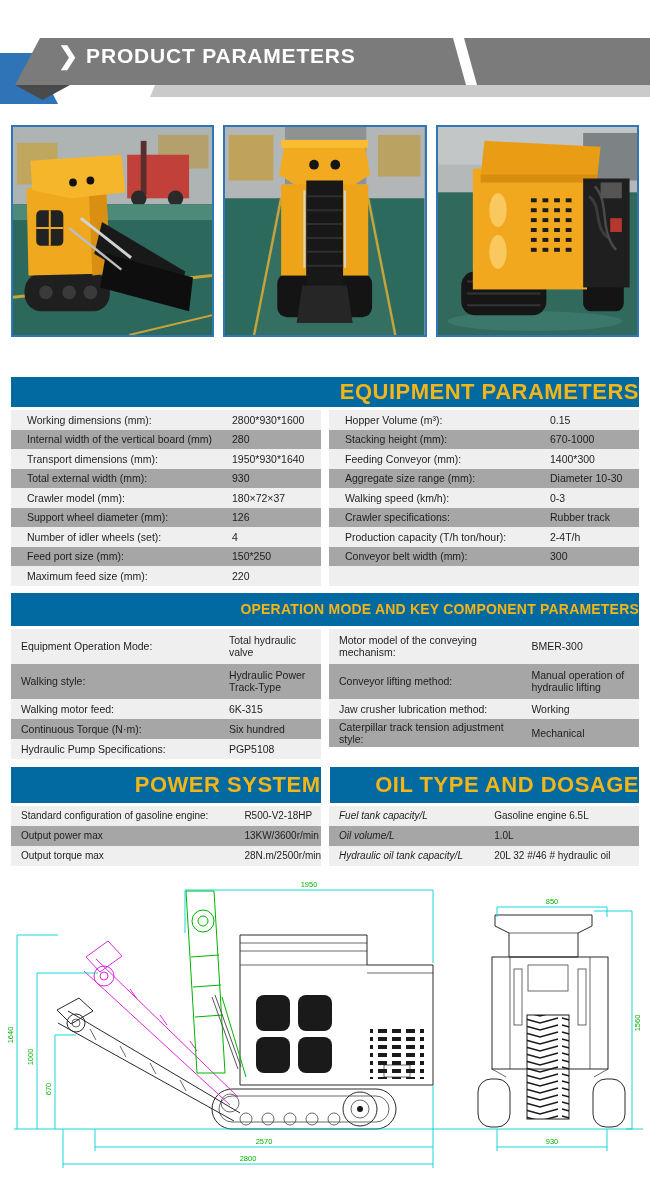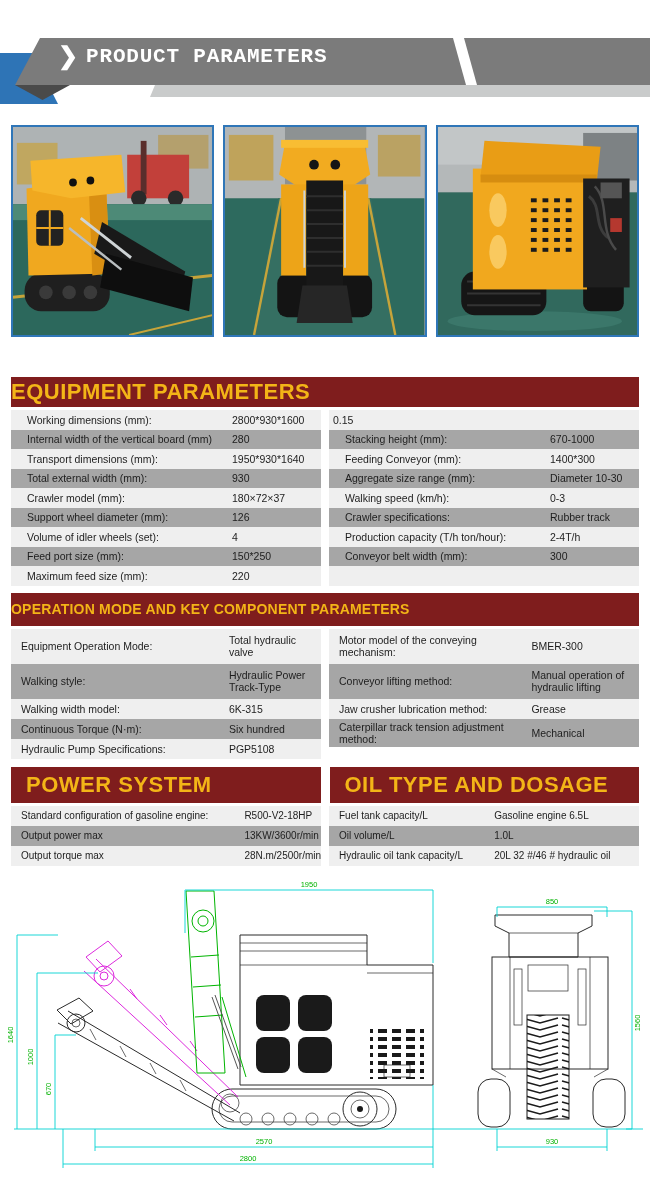--- a/index.html
+++ b/index.html
@@ -12,50 +12,50 @@
   .banner .bar1{clip-path:polygon(40px 0,453px 0,466px 100%,15px 100%);}
   .banner .bar2{clip-path:polygon(464px 0,650px 0,650px 100%,477px 100%);}
   .banner .band{position:absolute;left:0;top:55px;width:650px;height:12px;background:#c9cbcb;
                 clip-path:polygon(155px 0,650px 0,650px 100%,150px 100%);}
   .banner .blue{position:absolute;left:0;top:23px;width:60px;height:51px;background:#2e74b6;
                 clip-path:polygon(0 0,32px 0,58px 100%,0 100%);}
   .banner .tri{position:absolute;left:15px;top:55px;width:55px;height:15px;background:#4a4a4a;
                clip-path:polygon(0 0,100% 0,50% 100%);}
   .banner .txt{position:absolute;left:58px;top:14px;display:flex;align-items:center;color:#fff;}
   .banner .chev{font-size:24px;font-weight:bold;margin-right:8px;line-height:1;}
-  .banner .ttl{font-size:21px;font-weight:bold;letter-spacing:.8px;font-family:Liberation Mono, monospace;}
+  .banner .ttl{font-size:21px;font-weight:bold;letter-spacing:.8px;}
 
   
   .photos{display:flex;gap:9px;padding:0 11px;margin-top:17px;height:212px;}
   .photo{flex:1;border:2px solid #2f76b8;box-sizing:border-box;background:#9aa0a2;overflow:hidden;}
   .photo svg{display:block;width:100%;height:100%;}
 
   
-  .sec-hdr{margin:0 11px;background:#7f1d1d;color:#f3b517;font-weight:bold;text-align:left;}
+  .sec-hdr{margin:0 11px;background:#0369a1;color:#f3b517;font-weight:bold;text-align:right;}
   .hdr-eq{margin-top:40px;height:30px;line-height:30px;font-size:22px;letter-spacing:.5px;}
   .hdr-op{margin-top:7px;height:33px;line-height:33px;font-size:14px;letter-spacing:.2px;}
   .dual{display:flex;gap:9px;margin:8px 11px 0;}
   .dual .sec-hdr{flex:1;margin:0;height:36px;line-height:36px;font-size:22px;letter-spacing:.5px;padding-left:15px;}
 
   
   .tbl{display:flex;gap:8px;margin:3px 11px 0;align-items:flex-start;}
   .half{flex:1;min-width:0;}
   .row{display:flex;align-items:center;min-height:19.5px;font-size:10.5px;color:#1d1d1d;box-sizing:border-box;}
   .half .row:nth-child(odd){background:#efefef;}
   .half .row:nth-child(even){background:#a6a6a6;}
   .lbl{padding:2px 2px 2px 10px;box-sizing:border-box;}
   .val{flex:1;padding:2px 2px 2px 4px;box-sizing:border-box;}
   .eq .lbl{flex:0 0 70%;padding-left:16px;}
   .op .row{min-height:20px;}
   .op .row.tall{min-height:35px;}
   .op-l .lbl{flex:0 0 69%;}
   .op-r .lbl{flex:0 0 64%;}
   .pw .row,.oil .row{min-height:20px;font-size:10px;}
   .pw .lbl{flex:0 0 74%;}
-  .oil .lbl{flex:0 0 52%;}
+  .oil .lbl{flex:0 0 52%;font-style:italic;}
 
   
   .cadwrap{margin-top:11px;}
   .cad-line{stroke:#2a2a2a;fill:none;stroke-width:1;}
   .cad-thin{stroke:#2a2a2a;fill:none;stroke-width:.7;}
   .cyan{stroke:#00d2d2;fill:none;stroke-width:.9;}
   .grn{stroke:#00b400;fill:none;stroke-width:1;}
   .mag{stroke:#dd2add;fill:none;stroke-width:1;}
   .dimtext{fill:#00b200;font-size:7.5px;font-family:"Liberation Sans",sans-serif;text-anchor:middle;}
 </style>
@@ -204,34 +204,35 @@
       </div>
     <div class="row">
         <div class="lbl">Crawler model (mm):</div>
         <div class="val">180×72×37</div>
       </div>
     <div class="row">
         <div class="lbl">Support wheel diameter (mm):</div>
         <div class="val">126</div>
       </div>
     <div class="row">
-        <div class="lbl">Volume of idler wheels (set):</div>
+        <div class="lbl">Number of idler wheels (set):</div>
         <div class="val">4</div>
       </div>
     <div class="row">
         <div class="lbl">Feed port size (mm):</div>
         <div class="val">150*250</div>
       </div>
     <div class="row">
         <div class="lbl">Maximum feed size (mm):</div>
         <div class="val">220</div>
       </div>
   </div>
   <div class="half">
     <div class="row">
+        <div class="lbl">Hopper Volume (m³):</div>
         <div class="val">0.15</div>
       </div>
     <div class="row">
         <div class="lbl">Stacking height (mm):</div>
         <div class="val">670-1000</div>
       </div>
     <div class="row">
         <div class="lbl">Feeding Conveyor (mm):</div>
         <div class="val">1400*300</div>
       </div>
@@ -268,21 +269,21 @@
   <div class="half op-l">
     <div class="row tall">
         <div class="lbl">Equipment Operation Mode:</div>
         <div class="val">Total hydraulic valve</div>
       </div>
     <div class="row tall">
         <div class="lbl">Walking style:</div>
         <div class="val">Hydraulic Power Track-Type</div>
       </div>
     <div class="row">
-        <div class="lbl">Walking width model:</div>
+        <div class="lbl">Walking motor feed:</div>
         <div class="val">6K-315</div>
       </div>
     <div class="row">
         <div class="lbl">Continuous Torque (N·m):</div>
         <div class="val">Six hundred</div>
       </div>
     <div class="row">
         <div class="lbl">Hydraulic Pump Specifications:</div>
         <div class="val">PGP5108</div>
       </div>
@@ -291,24 +292,24 @@
     <div class="row tall">
         <div class="lbl">Motor model of the conveying mechanism:</div>
         <div class="val">BMER-300</div>
       </div>
     <div class="row tall">
         <div class="lbl">Conveyor lifting method:</div>
         <div class="val">Manual operation of hydraulic lifting</div>
       </div>
     <div class="row">
         <div class="lbl">Jaw crusher lubrication method:</div>
-        <div class="val">Grease</div>
-      </div>
-    <div class="row">
-        <div class="lbl">Caterpillar track tension adjustment method:</div>
+        <div class="val">Working</div>
+      </div>
+    <div class="row">
+        <div class="lbl">Caterpillar track tension adjustment style:</div>
         <div class="val">Mechanical</div>
       </div>
   </div>
 </div>
 
 <div class="dual">
   <div class="sec-hdr">POWER SYSTEM</div>
   <div class="sec-hdr">OIL TYPE AND DOSAGE</div>
 </div>
 

